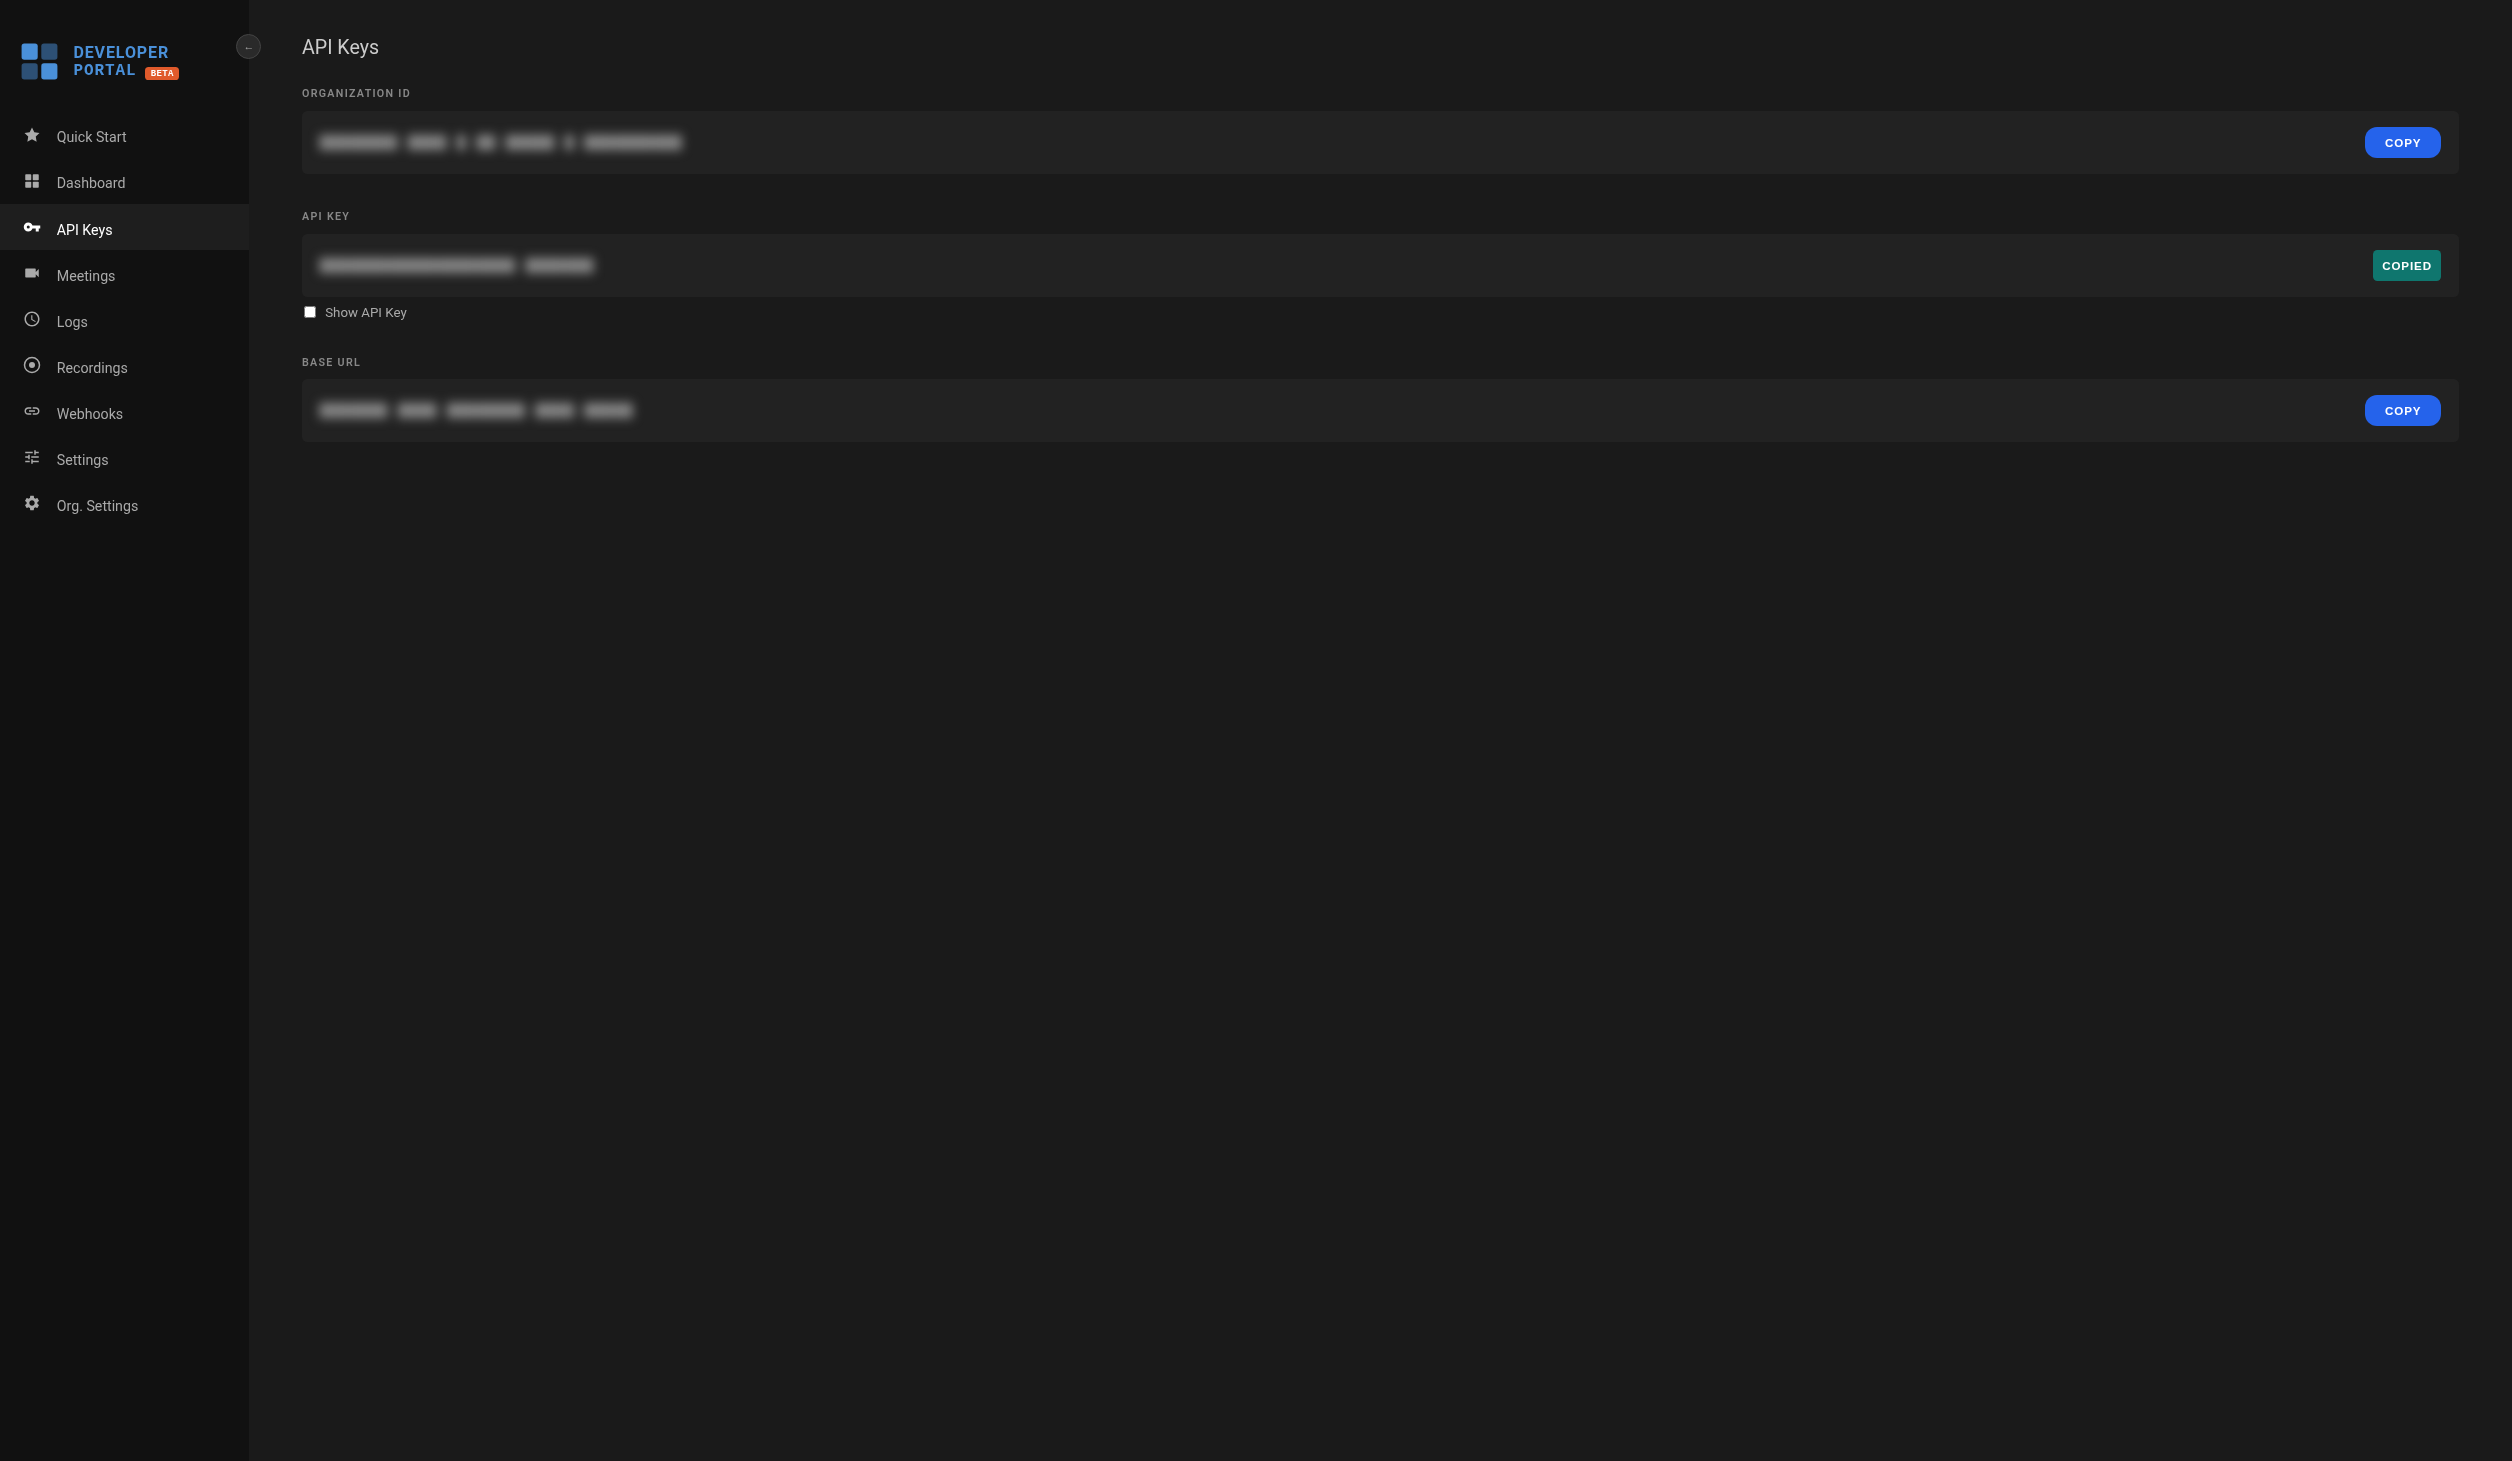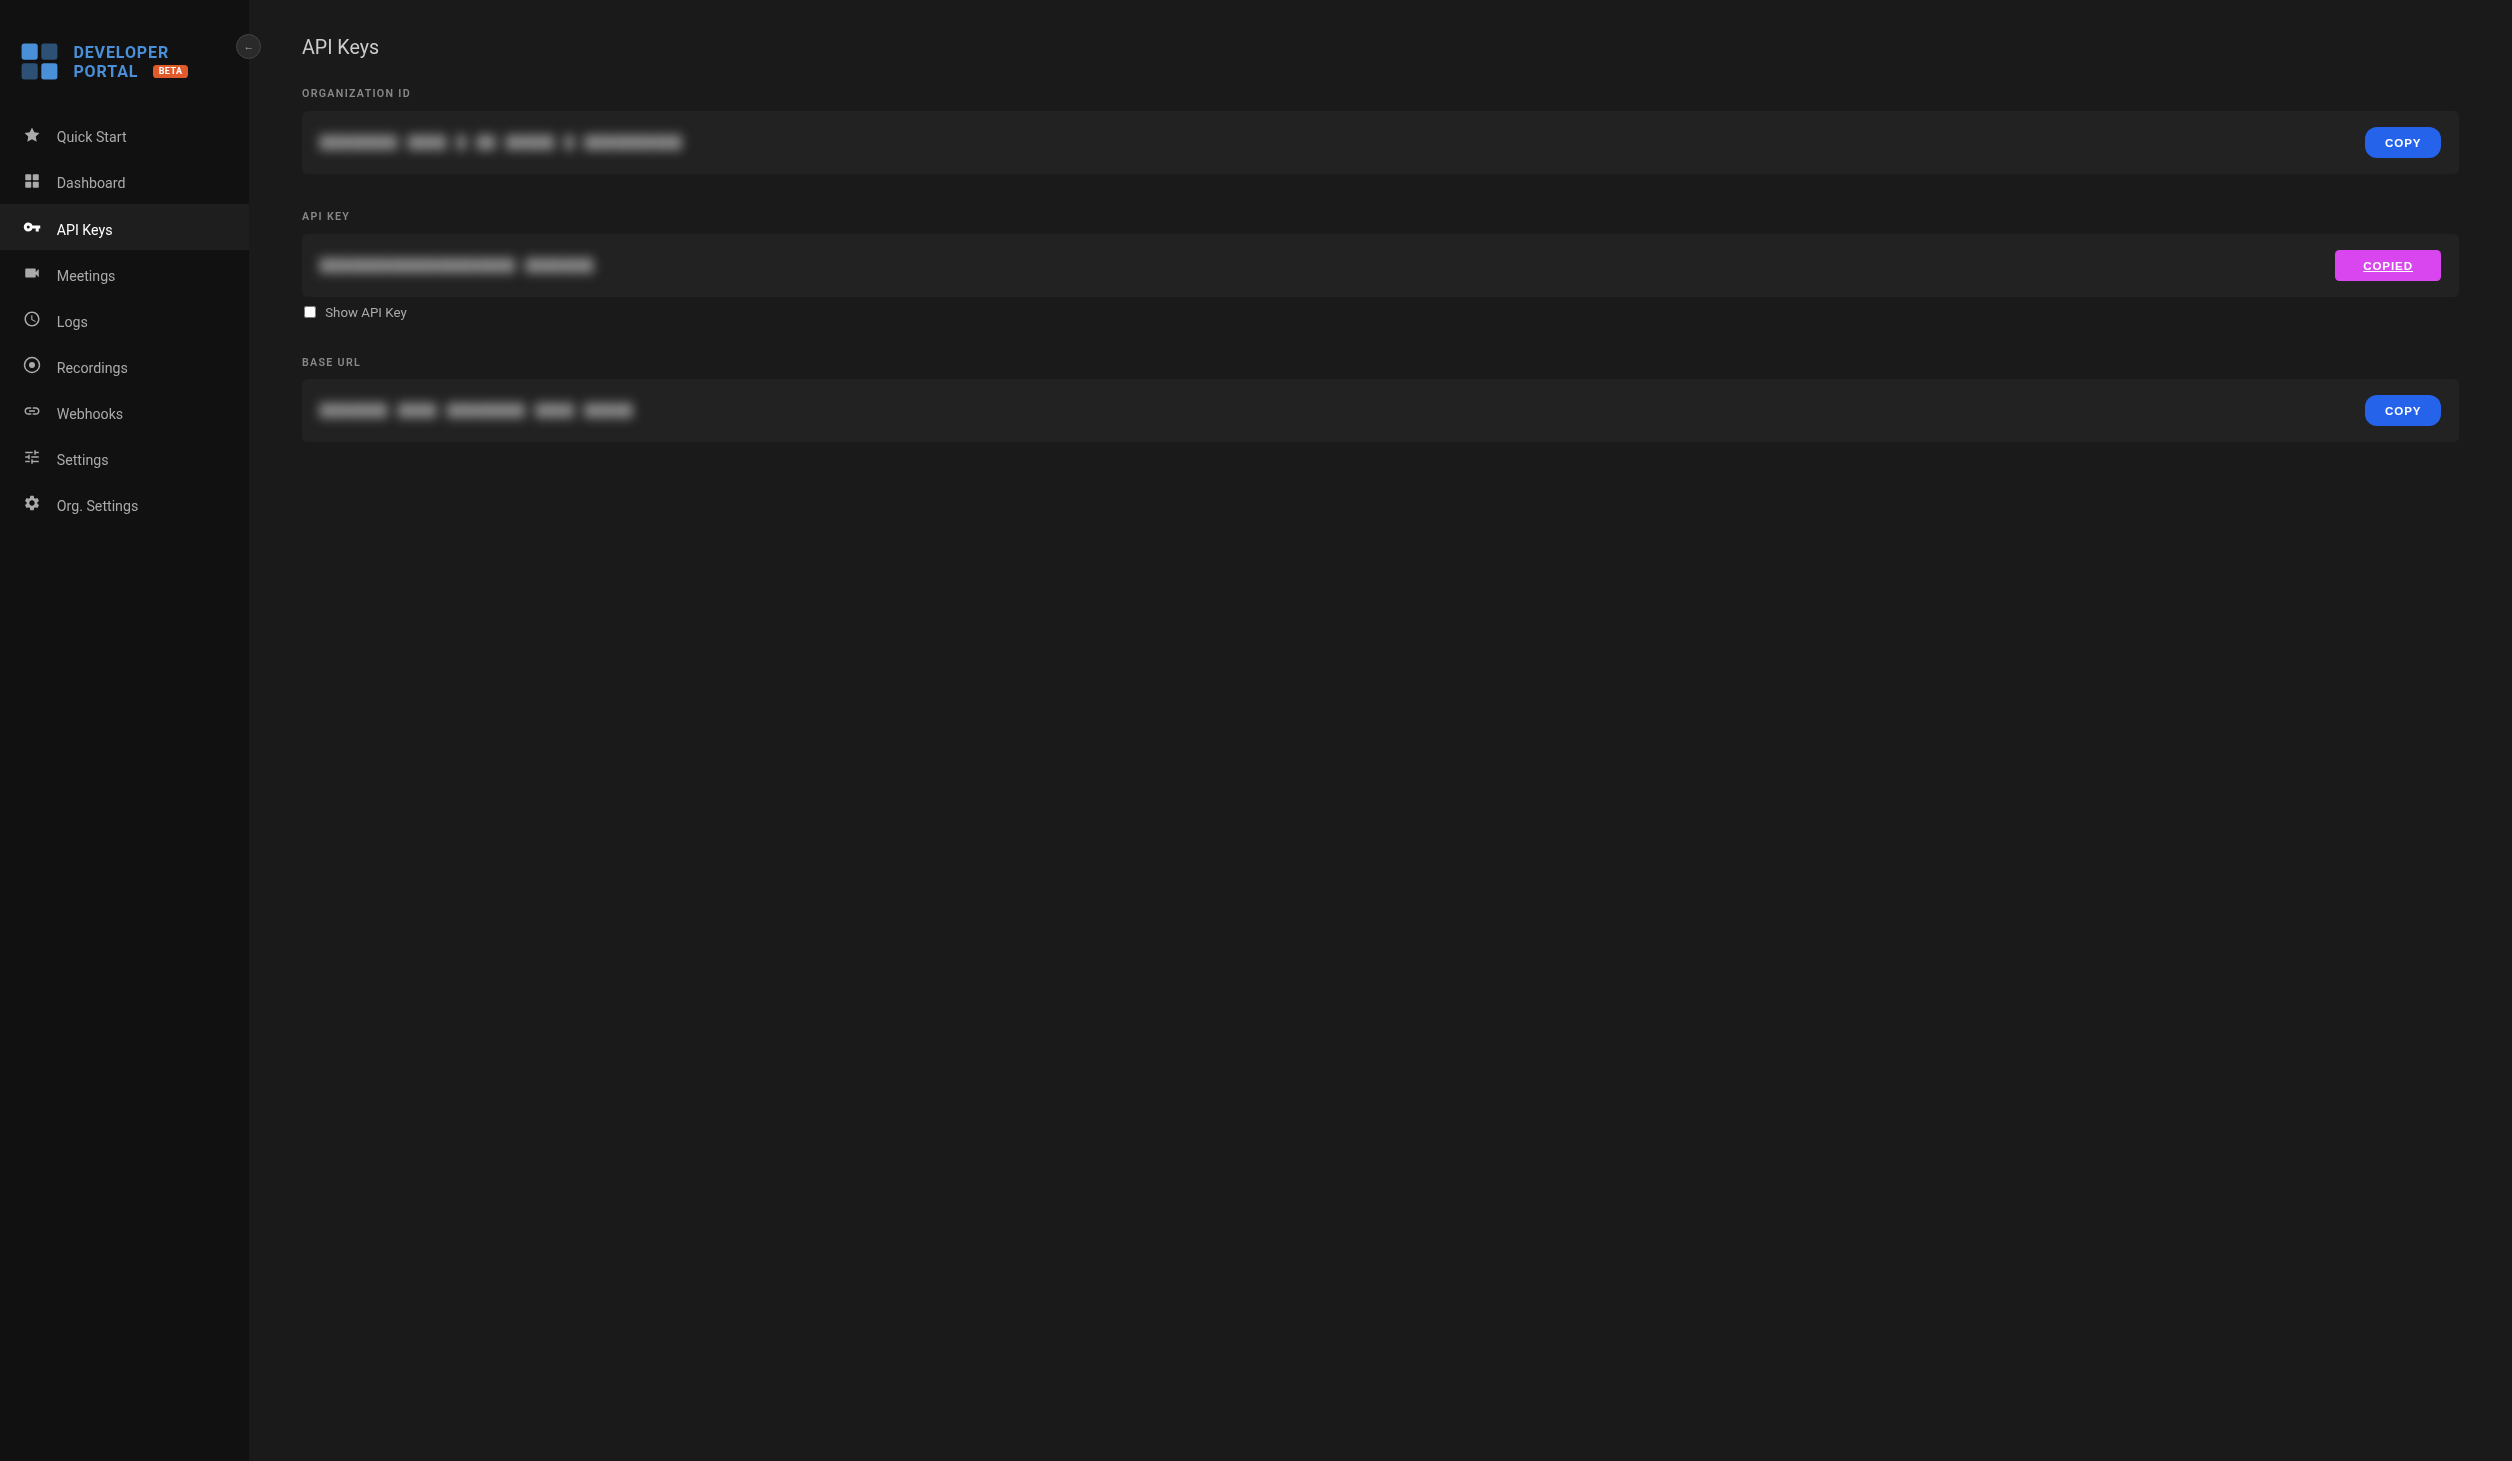--- a/index.html
+++ b/index.html
@@ -51,22 +51,23 @@
     .logo-developer {
       color: #4a90d9;
       font-size: 16px;
       font-weight: 700;
       letter-spacing: 0.9px;
       line-height: 1.2;
     }
 
     .logo-portal-row {
       display: flex;
-      align-items: center;
-      gap: 15px;
+      align-items: flex-end;
+      gap: 9px;
+      font-family: Liberation Mono, monospace;
     }
 
     .logo-portal {
       color: #4a90d9;
       font-size: 16px;
       font-weight: 700;
       letter-spacing: 0.9px;
     }
 
     .beta-badge {
@@ -193,32 +194,31 @@
       padding: 9px 19.6px;
       font-size: 11.6px;
       font-weight: 700;
       letter-spacing: 0.9px;
       cursor: pointer;
       flex-shrink: 0;
       margin-left: 14.2px;
     }
 
     .copied-btn {
-      background-color: #d946ef;
+      background-color: #0f766e;
       color: white;
       border: none;
       border-radius: 4.4px;
-      padding: 9px 28px;
+      padding: 9px 9px;
       font-size: 11.6px;
       font-weight: 700;
       letter-spacing: 0.9px;
       cursor: pointer;
       flex-shrink: 0;
       margin-left: 14.2px;
-      text-decoration: underline;
     }
 
     .show-api-key-row {
       display: flex;
       align-items: center;
       gap: 9px;
       margin-top: 8px;
       margin-left: 1.8px;
     }
 

